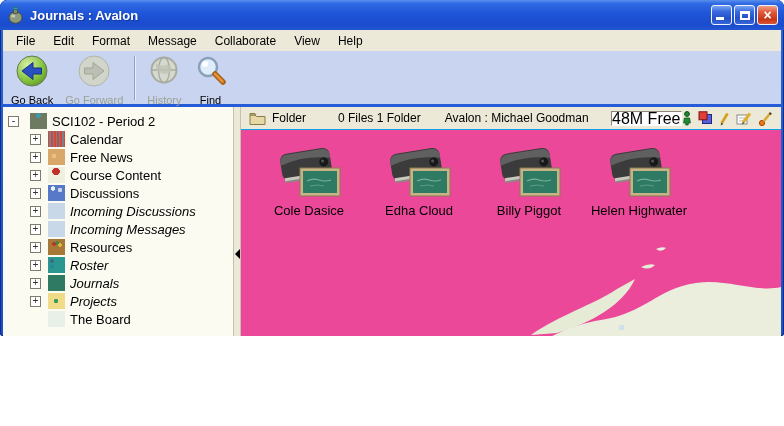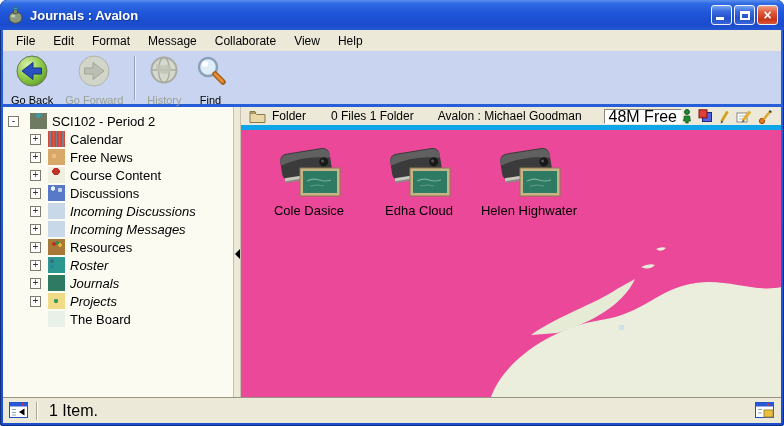--- a/index.html
+++ b/index.html
@@ -1,20 +1,20 @@
 <!DOCTYPE html>
 <html><head>
 <meta charset="utf-8">
 <style>
   * { box-sizing: border-box; margin: 0; padding: 0; }
   html,body { width:784px; height:426px; }
   body { font-family:"Liberation Sans", sans-serif; cursor:default; }
 
   .window{
-    position:relative; width:784px; height:426px;
+    position:relative; width:784px; height:336px;
     background:linear-gradient(180deg,#2a62dd,#1c4ecd);
     border-radius:7px 7px 3px 3px;
     box-shadow:inset 0 0 0 1px #10307e;
     overflow:hidden;
   }
 
   
   .titlebar{
     position:absolute; top:0; left:0; right:0; height:30px;
     display:flex; align-items:center; padding:0 6px;
@@ -143,25 +143,25 @@
     linear-gradient(#f0dc88 0 0) 2px 4px/13px 3px,
     linear-gradient(#d8b858 0 0) 2px 7px/13px 7px,
     linear-gradient(#a8842a 0 0) 1px 14px/15px 2px; }
   .ti-the-board{ background:
     linear-gradient(#e8f0e8 0 0) 5px 9px/6px 1px,
     linear-gradient(#2e7a62 0 0) 2px 5px/12px 8px,
     linear-gradient(#c8a868 0 0) 1px 4px/14px 11px; }
 
   
   .content-header{
-    height:23px; flex:none; background:#ece9d8; border-bottom:5px solid #0ea5e9;
+    height:23px; flex:none; background:#ece9d8; border-bottom:1px solid #0ea5e9;
     display:flex; align-items:center; padding:0 8px; font-size:12px; color:#000; white-space:nowrap;
   }
   .ch-folder-icon{ margin-right:6px; flex:none; }
-  .ch-counts{ margin-left:25px; }
+  .ch-counts{ margin-left:32px; }
   .ch-account{ margin-left:24px; }
   .free-box{
     margin-left:22px; width:100px; height:15px; background:#fff;
     border:1px solid; border-color:#8a8678 #fff #fff #8a8678;
     font-size:16px; text-align:center; line-height:13px;
   }
   .ch-icons{ margin-left:auto; display:flex; align-items:center; gap:6px; }
   .ch-icons svg{ display:block; }
 
   
@@ -421,20 +421,37 @@
                   <circle cx="49" cy="21" r="1.5" fill="#555"></circle>
                 </g>
                 <rect x="26" y="25" width="40" height="28" fill="#c7b386" stroke="#8a7a52"></rect>
                 <rect x="29" y="28" width="34" height="22" fill="#2e7a62"></rect>
                 <path d="M33 38 q6 -3 12 -1 t12 0" stroke="#8fbfa9" stroke-width="1.2" fill="none" opacity=".8"></path>
                 <path d="M36 43 q8 -2 14 0" stroke="#7db49c" stroke-width="1" fill="none" opacity=".6"></path>
               </svg>
               <span class="j-label">Edha Cloud</span>
             </div>
 
+            <div class="journal-item">
+              <svg width="70" height="58" viewBox="0 0 70 58">
+                <g transform="rotate(-9 30 22)">
+                  <rect x="7" y="8" width="50" height="27" rx="7" fill="#3b3b3b"></rect>
+                  <path d="M14 9 h36 a7 7 0 0 1 7 7 v3 q-25 -7 -50 0 v-3 a7 7 0 0 1 7 -7 z" fill="#6e6e6e" opacity=".75"></path>
+                  <rect x="9" y="32" width="40" height="4" fill="#c9c9c0"></rect>
+                  <rect x="9" y="35" width="40" height="2" fill="#8a8a82"></rect>
+                  <circle cx="50" cy="22" r="4.5" fill="#181818"></circle>
+                  <circle cx="49" cy="21" r="1.5" fill="#555"></circle>
+                </g>
+                <rect x="26" y="25" width="40" height="28" fill="#c7b386" stroke="#8a7a52"></rect>
+                <rect x="29" y="28" width="34" height="22" fill="#2e7a62"></rect>
+                <path d="M33 38 q6 -3 12 -1 t12 0" stroke="#8fbfa9" stroke-width="1.2" fill="none" opacity=".8"></path>
+                <path d="M36 43 q8 -2 14 0" stroke="#7db49c" stroke-width="1" fill="none" opacity=".6"></path>
+              </svg>
+              <span class="j-label">Billy Piggot</span>
+            </div>
 
             <div class="journal-item">
               <svg width="70" height="58" viewBox="0 0 70 58">
                 <g transform="rotate(-9 30 22)">
                   <rect x="7" y="8" width="50" height="27" rx="7" fill="#3b3b3b"></rect>
                   <path d="M14 9 h36 a7 7 0 0 1 7 7 v3 q-25 -7 -50 0 v-3 a7 7 0 0 1 7 -7 z" fill="#6e6e6e" opacity=".75"></path>
                   <rect x="9" y="32" width="40" height="4" fill="#c9c9c0"></rect>
                   <rect x="9" y="35" width="40" height="2" fill="#8a8a82"></rect>
                   <circle cx="50" cy="22" r="4.5" fill="#181818"></circle>
                   <circle cx="49" cy="21" r="1.5" fill="#555"></circle>

